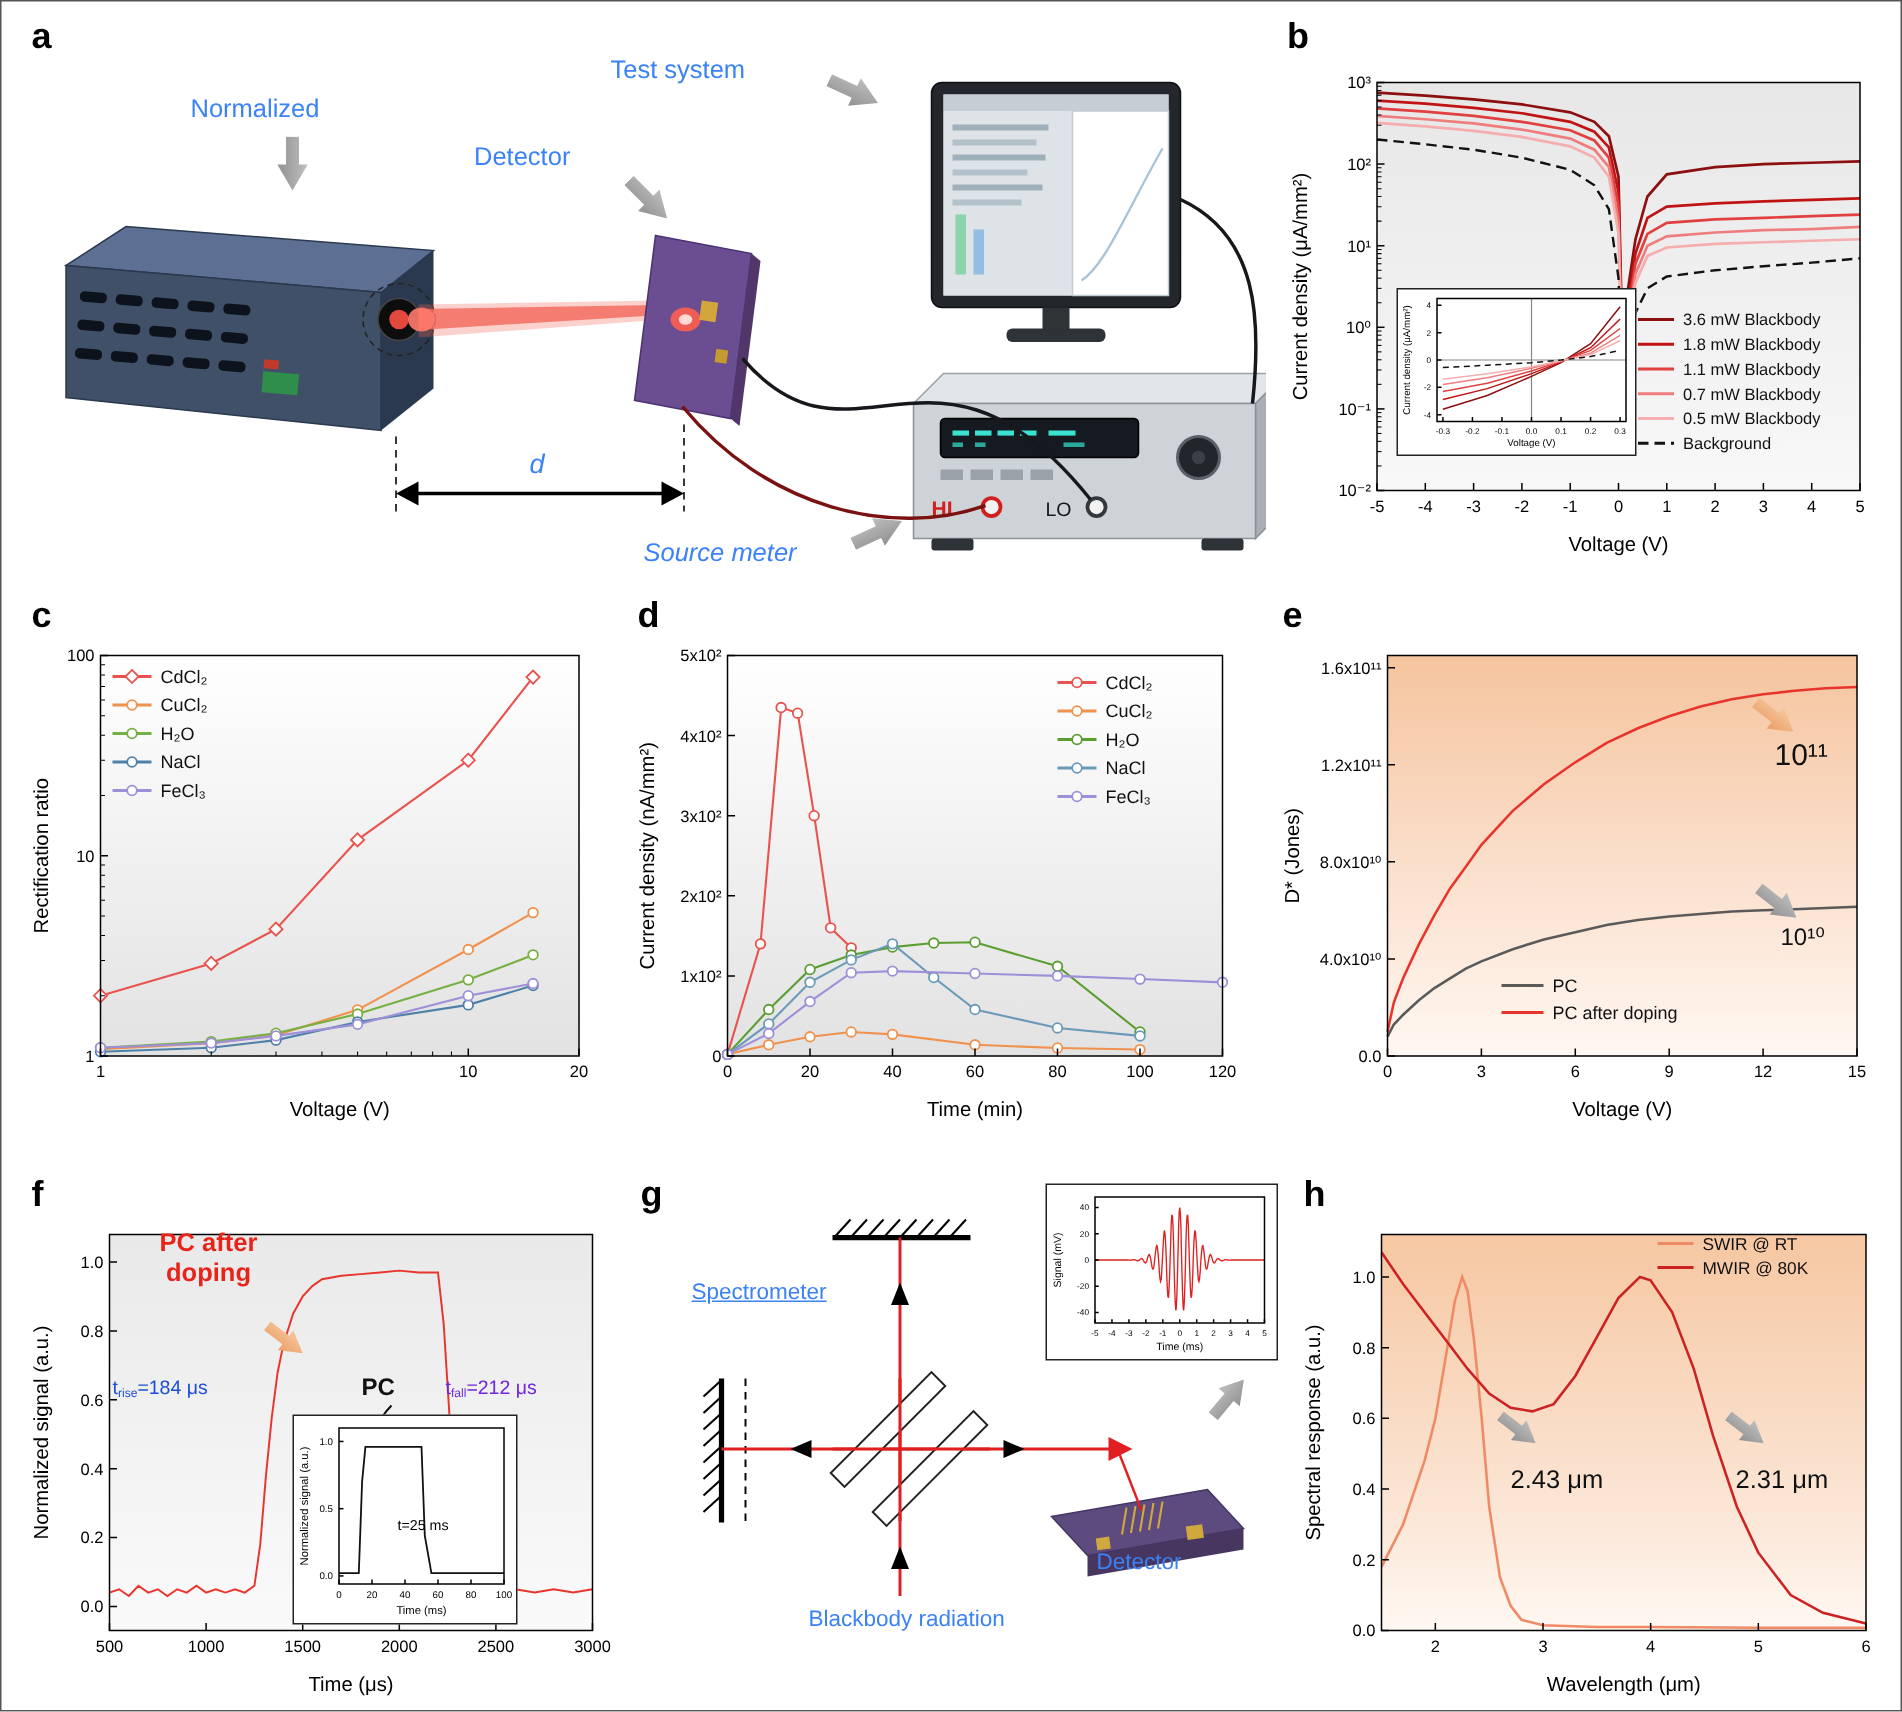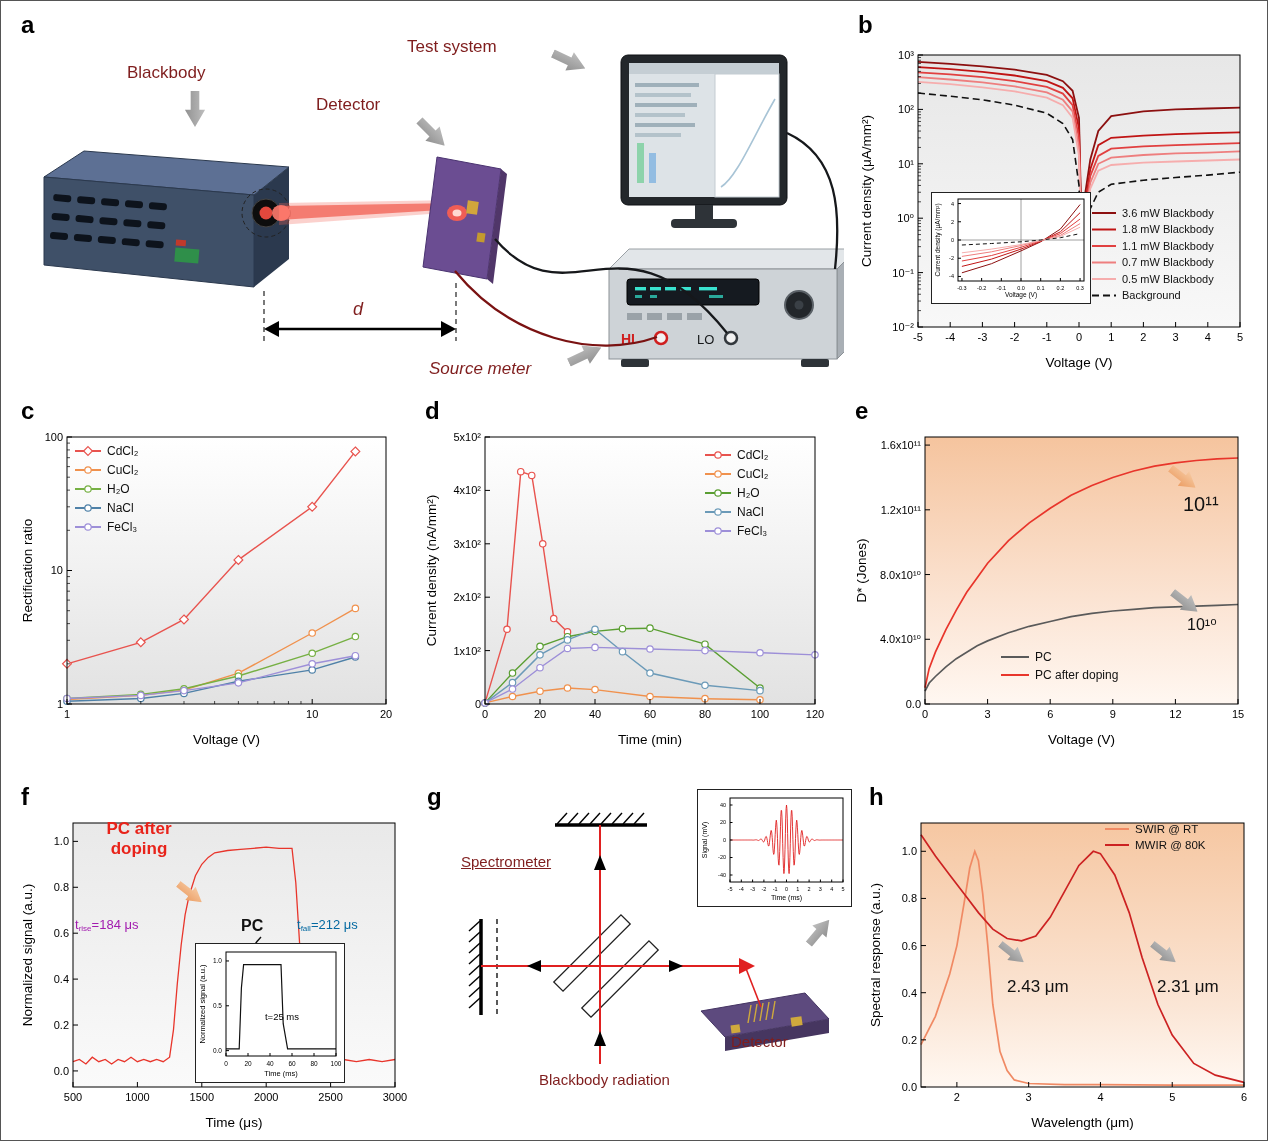--- a/index.html
+++ b/index.html
@@ -5,21 +5,21 @@
   *{margin:0;padding:0;box-sizing:border-box;}
   body{background:#9a9a9a;font-family:"Liberation Sans","DejaVu Sans",sans-serif;}
   .figure{position:relative;width:1268px;height:1141px;background:#ffffff;border:1px solid #555;overflow:hidden;}
   .panel{position:absolute;}
   .panel>svg{position:absolute;left:0;top:0;}
   .plabel{position:absolute;left:12px;top:4px;font-size:24px;font-weight:bold;color:#000;}
   .chart{position:absolute;}
   .chart svg{display:block;}
   .inset{position:absolute;background:#fff;border:1px solid #222;}
   .inset svg{display:block;}
-  .alabel{position:absolute;font-size:17px;color:#7f1d1d;white-space:nowrap;text-align:center;}
+  .alabel{position:absolute;font-size:17px;color:#3b82f6;white-space:nowrap;text-align:center;}
   .ann{position:absolute;color:#111;white-space:nowrap;}
   .block-arrow{position:absolute;width:36px;height:24px;background:linear-gradient(180deg,#c2c2c2,#8d8d8d);
     clip-path:polygon(0 32%,52% 32%,52% 8%,100% 50%,52% 92%,52% 68%,0 68%);}
   .block-arrow.orange{background:linear-gradient(180deg,#f7cda6,#eb9a5f);}
   svg text{font-family:"Liberation Sans","DejaVu Sans",sans-serif;}
   .sub{font-size:0.62em;vertical-align:-0.28em;}
 </style>
 </head>
 <body>
 
@@ -125,21 +125,21 @@
         <rect x="612" y="352" width="28" height="8" rx="2" fill="#2e3338"></rect>
         <rect x="792" y="352" width="28" height="8" rx="2" fill="#2e3338"></rect>
       </g>
 
       <g fill="none">
         <path d="M486,232 C560,318 614,196 718,326" stroke="#16181b" stroke-width="2.3"></path>
         <path d="M446,264 C502,332 586,352 648,330" stroke="#7a1212" stroke-width="2.3"></path>
         <path d="M826,262 C832,206 830,150 778,126" stroke="#16181b" stroke-width="2.3"></path>
       </g>
     </svg>
-    <div class="alabel" style="left:118px;top:56px;">Blackbody</div>
+    <div class="alabel" style="left:118px;top:56px;">Normalized</div>
     <div class="block-arrow" style="left:168px;top:90px;transform:rotate(90deg);"></div>
     <div class="alabel" style="left:307px;top:88px;">Detector</div>
     <div class="block-arrow" style="left:405px;top:114px;transform:rotate(45deg);"></div>
     <div class="alabel" style="left:398px;top:30px;">Test system</div>
     <div class="block-arrow" style="left:542px;top:42px;transform:rotate(25deg);"></div>
     <div class="alabel" style="left:420px;top:352px;font-style:italic;">Source meter</div>
     <div class="block-arrow" style="left:558px;top:336px;transform:rotate(-25deg);"></div>
     <div class="alabel" style="left:344px;top:292px;font-size:18px;font-style:italic;">d</div>
   </section>
 
@@ -589,23 +589,23 @@
           <line x1="56" y1="76.27826086956523" x2="61" y2="76.27826086956523" stroke="#000"></line>
           <text x="52" y="80.23826086956522" text-anchor="end" font-size="11" fill="#000">0.8</text>
           <line x1="56" y1="30.365217391304355" x2="61" y2="30.365217391304355" stroke="#000"></line>
           <text x="52" y="34.325217391304356" text-anchor="end" font-size="11" fill="#000">1.0</text>
           <text x="217" y="316" text-anchor="middle" font-size="13.5" fill="#000">Time (μs)</text>
           <text text-anchor="middle" font-size="13.5" fill="#000" transform="translate(15 144) rotate(-90)">Normalized signal (a.u.)</text>
         </svg>
       </div>
     <div class="ann" style="left:70px;top:40px;width:120px;text-align:center;color:#e8231a;font-weight:bold;font-size:17px;line-height:1.15;white-space:normal;">PC after doping</div>
     <div class="block-arrow orange" style="left:166px;top:104px;transform:rotate(38deg);width:30px;height:20px;"></div>
-    <div class="ann" style="left:66px;top:138px;color:#a21caf;font-size:13px;"><span>t</span><span class="sub">rise</span><span>=184 μs</span></div>
+    <div class="ann" style="left:66px;top:138px;color:#1d4ed8;font-size:13px;"><span>t</span><span class="sub">rise</span><span>=184 μs</span></div>
     <div class="ann" style="left:232px;top:138px;font-weight:bold;font-size:16px;">PC</div>
-    <div class="ann" style="left:288px;top:138px;color:#0369a1;font-size:13px;"><span>t</span><span class="sub">fall</span><span>=212 μs</span></div>
+    <div class="ann" style="left:288px;top:138px;color:#6d28d9;font-size:13px;"><span>t</span><span class="sub">fall</span><span>=212 μs</span></div>
     <svg class="ann" style="left:234px;top:156px;" width="30" height="40" viewBox="0 0 30 40">
         <path d="M18,2 C8,12 6,22 10,30" stroke="#111" fill="none" stroke-width="1.4"></path>
         <polygon points="9,37 4,26 15,29" fill="#111"></polygon>
       </svg>
     <div class="inset" style="left:186px;top:164px;width:150px;height:140px;">
         <svg width="148" height="138" viewBox="0 0 148 138">
           <path d="M30.0 104.8 L43.2 104.8 L45.4 43.9 L47.6 20.6 L85.0 20.6 L87.2 79.7 L91.6 104.8 L140.0 104.8" fill="none" stroke="#111111" stroke-width="1.2"></path>
           <rect x="30" y="8" width="110" height="104" fill="none" stroke="#000" stroke-width="1"></rect>
           <line x1="30" y1="112" x2="30" y2="109" stroke="#000"></line>
           <text x="30" y="121.5" text-anchor="middle" font-size="6.5" fill="#000">0</text>

